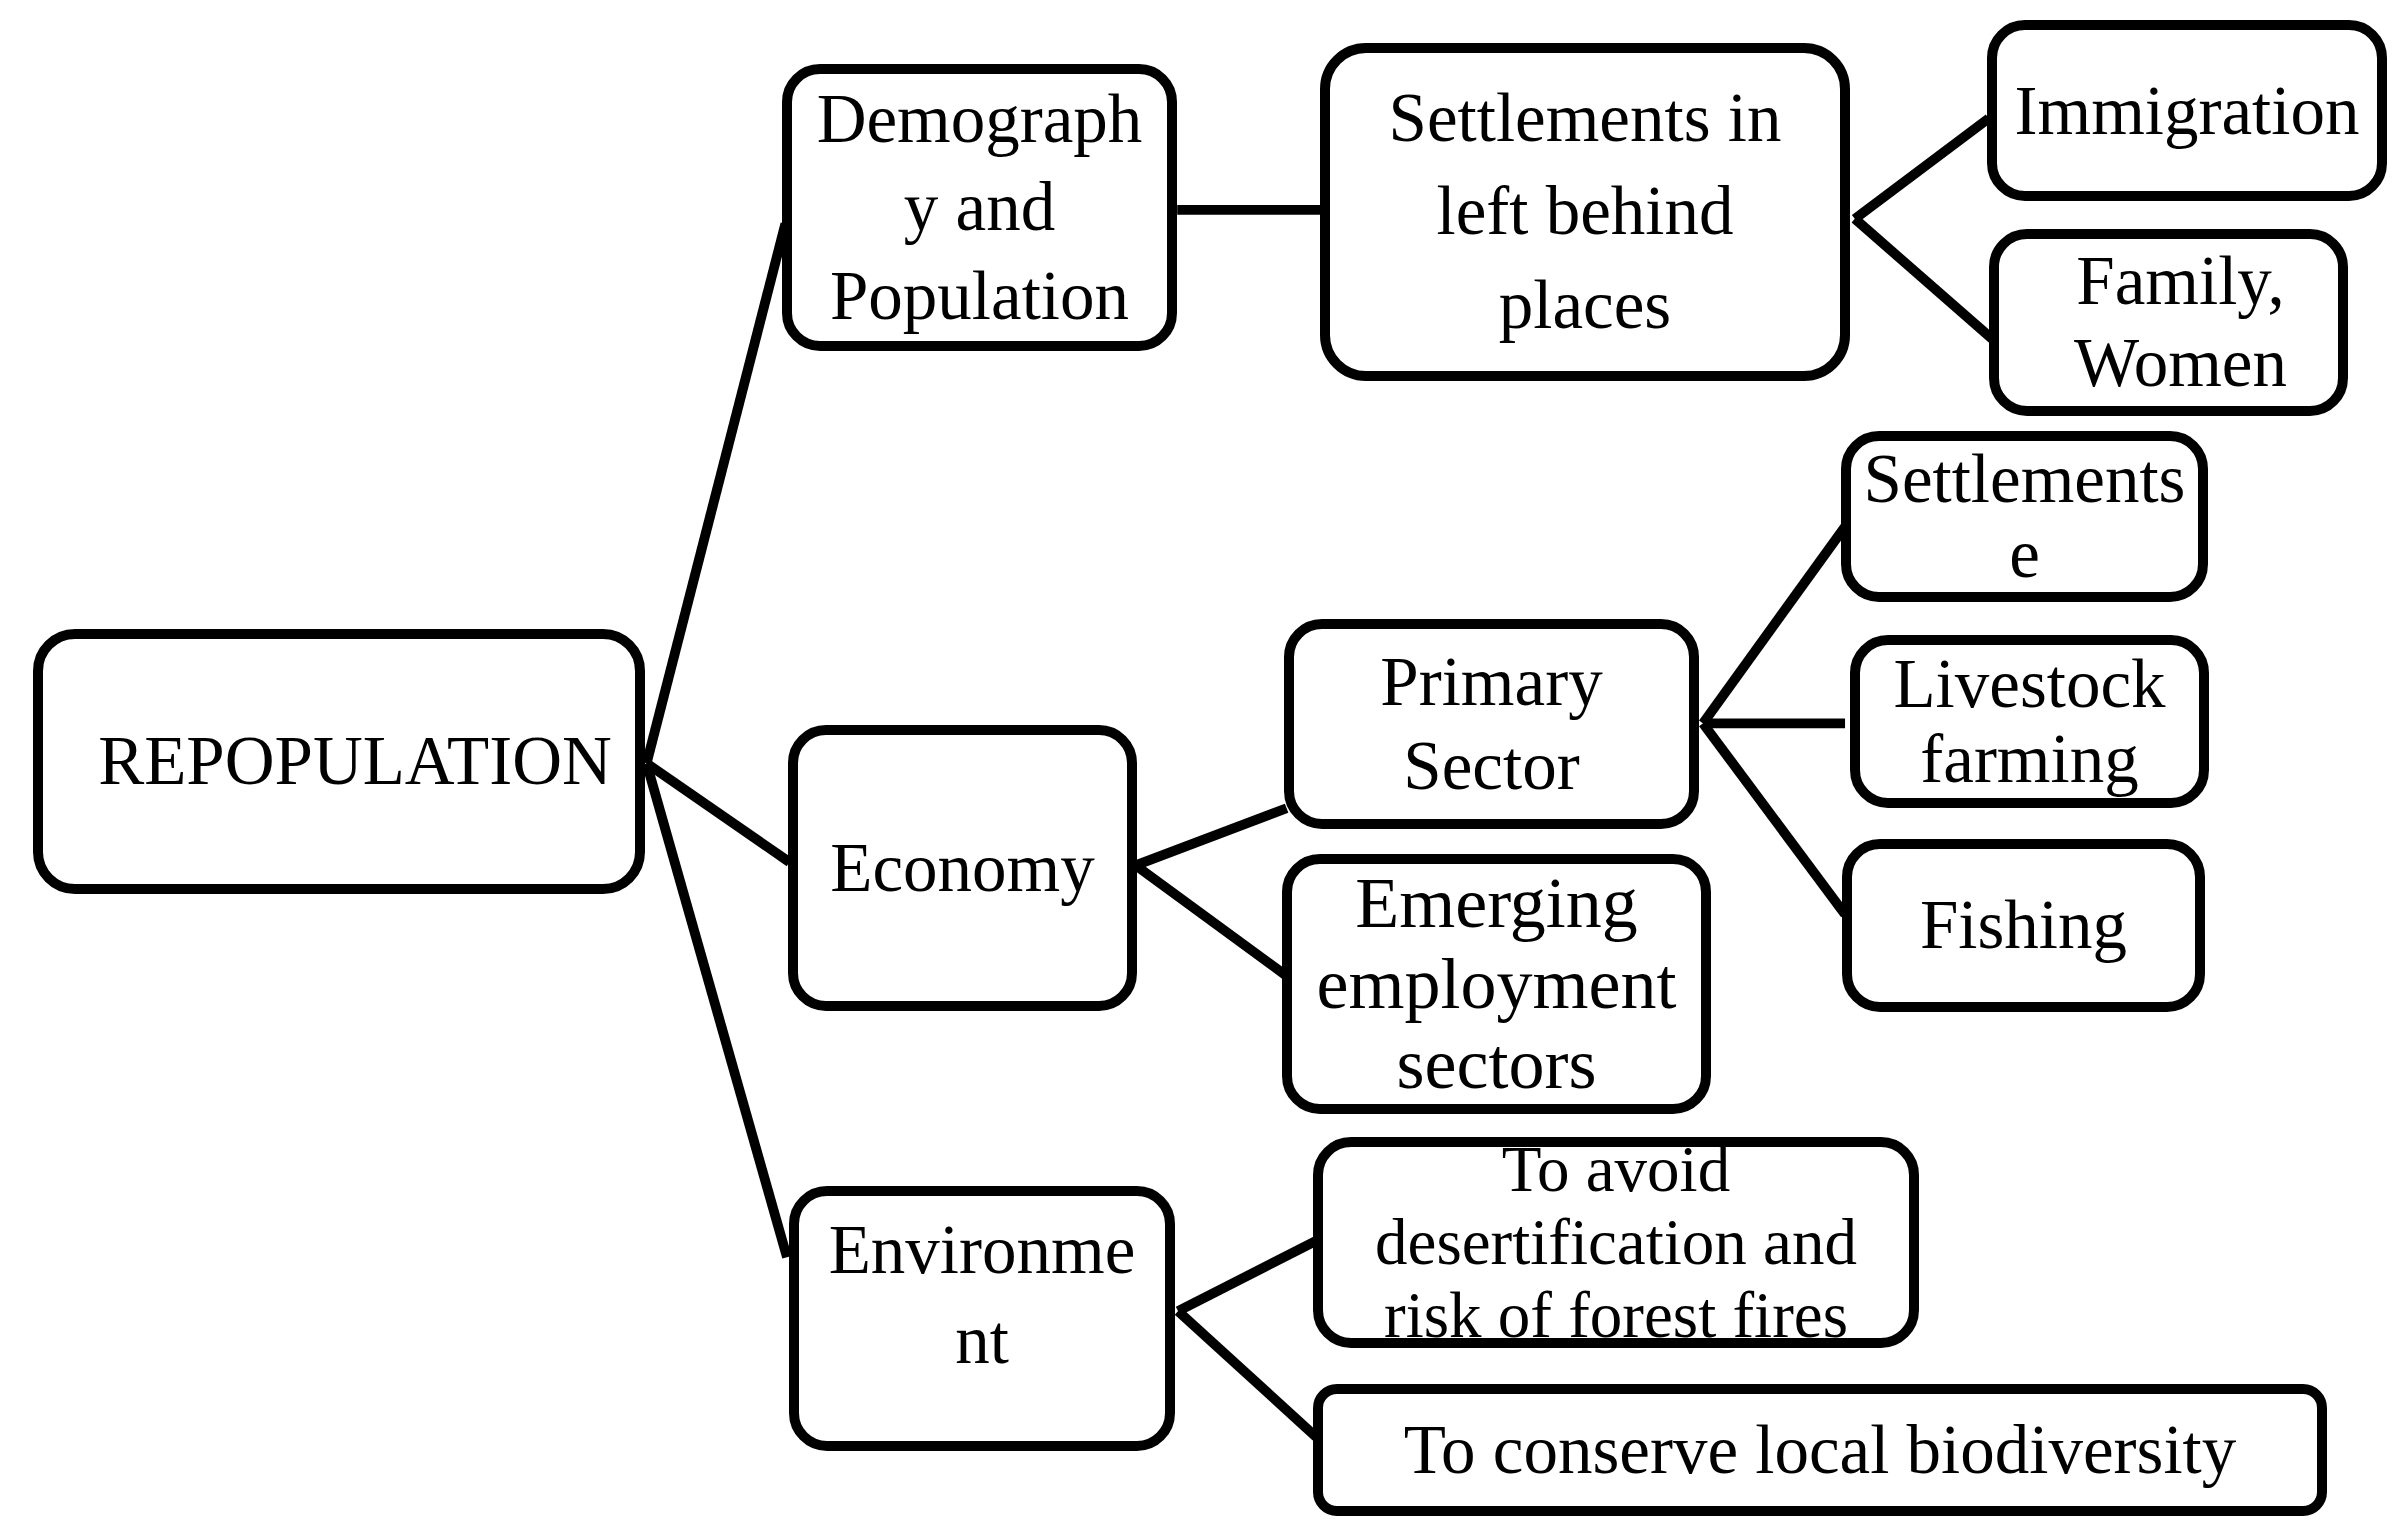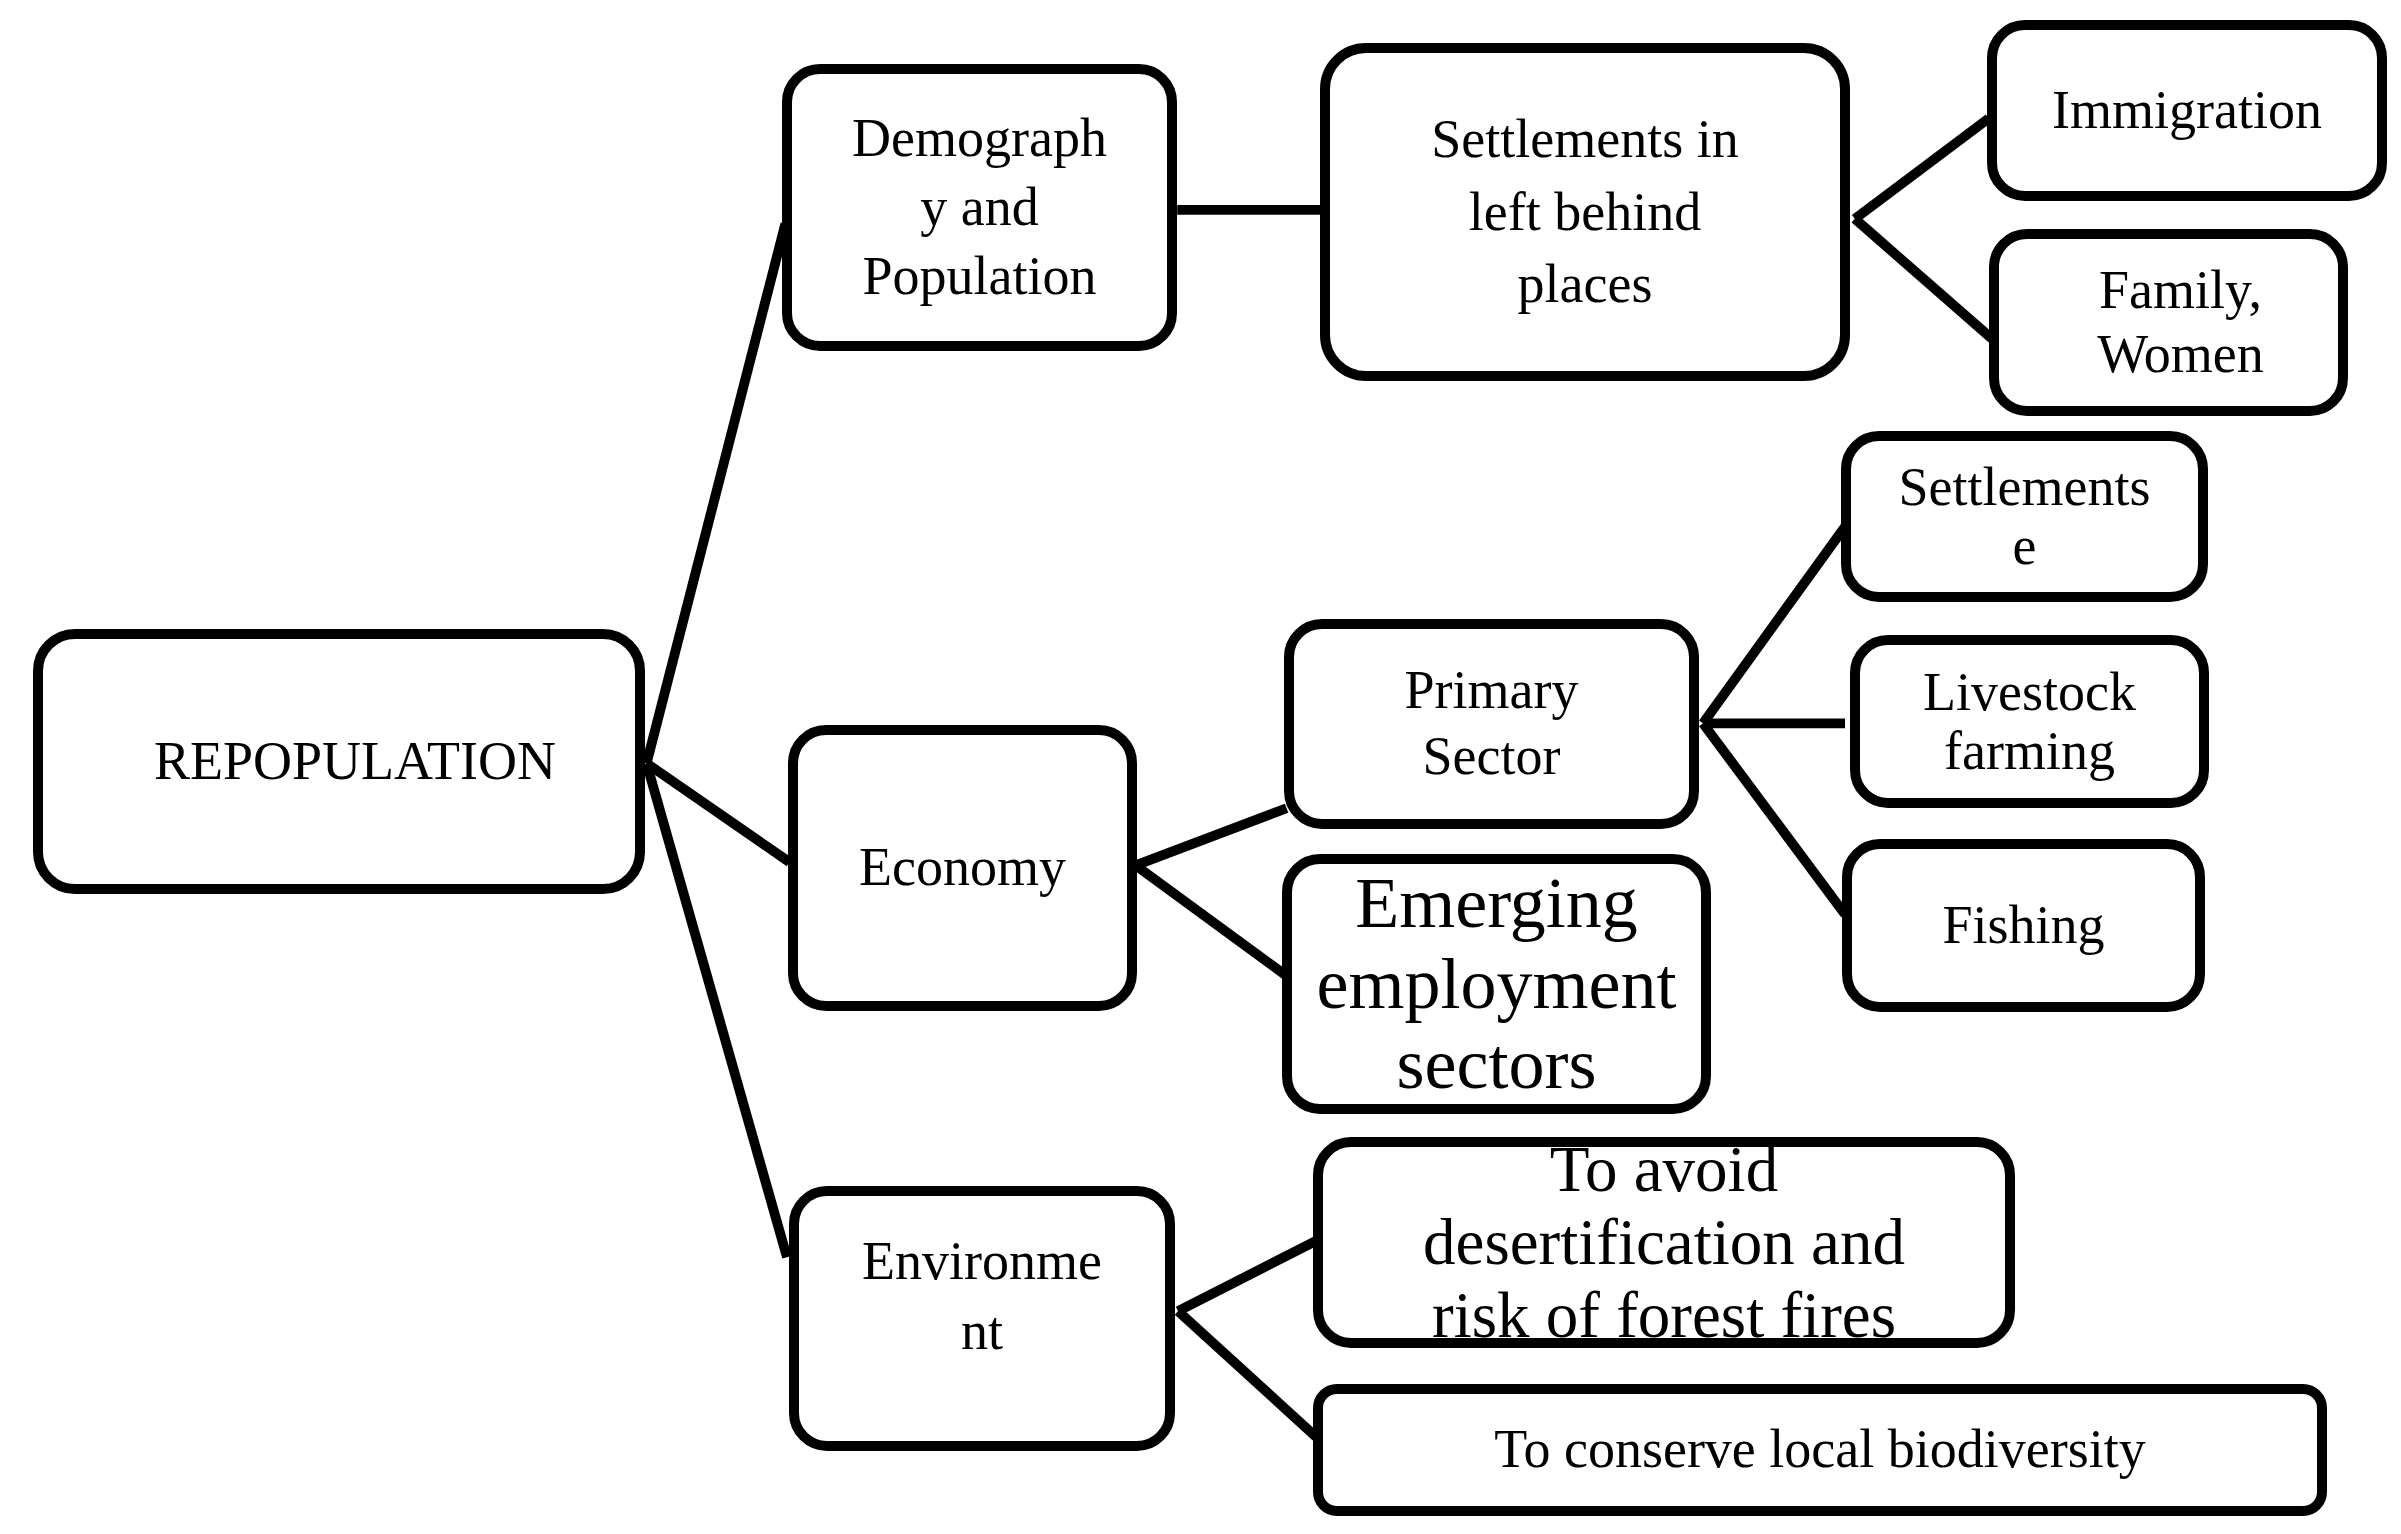--- a/index.html
+++ b/index.html
@@ -32,38 +32,38 @@
     position: absolute;
     box-sizing: border-box;
     background: #ffffff;
     border: 10.6px solid #000000;
     border-radius: 38px;
     display: flex;
     align-items: center;
     justify-content: center;
     text-align: center;
     white-space: pre-line;
-    font-size: 54px;
+    font-size: 69px;
     line-height: 1.25;
     overflow: visible;
   }
   
   .n-root        { left:   33px; top:  629px; width:  612px; height: 265px; border-radius: 42px; padding-left: 32px; }
   .n-demography  { left:  782px; top:   64px; width:  395px; height: 287px; line-height: 1.28; }
   .n-settlements { left: 1320px; top:   43px; width:  530px; height: 338px; border-radius: 46px; line-height: 1.35; }
   .n-immigration { left: 1987px; top:   20.4px; width:  400px; height: 181px; }
   .n-family      { left: 1989px; top:  229px; width:  359px; height: 187px; line-height: 1.18; padding-left: 24px; }
   .n-economy     { left:  788px; top:  725px; width:  349px; height: 286px; }
   .n-primary     { left: 1284px; top:  619px; width:  415px; height: 210px; line-height: 1.22; }
   .n-emerging    { left: 1282px; top: 854px; width:  429px; height: 260px; font-size: 72px; line-height: 1.12; }
   .n-agriculture { left: 1841px; top:  431px; width:  367px; height: 171px; line-height: 1.08; }
   .n-livestock   { left: 1842px; top:  635px; width:  359px; height: 173px; line-height: 1.08; margin-left: 8px; }
   .n-fishing     { left: 1842px; top: 839px; width:  363px; height: 173px; }
   .n-environment { left:  789px; top: 1186px; width:  386px; height: 265px; line-height: 1.3; padding-bottom: 45px; }
-  .n-avoid       { left: 1313px; top: 1137px; width:  702px; height: 211px; font-size: 65px; line-height: 1.12; }
+  .n-avoid       { left: 1313px; top: 1137px; width:  606px; height: 211px; font-size: 65px; line-height: 1.12; }
   .n-conserve    { left: 1313px; top: 1384px; width: 1014px; height: 132px; border-radius: 24px; }
 </style>
 </head>
 <body>
 
 <div class="canvas">
 
   <svg class="edges" viewBox="0 0 2941 1879" xmlns="http://www.w3.org/2000/svg">
     <line x1="792" y1="935" x2="962" y2="274"></line>
     <line x1="792" y1="935" x2="967" y2="1056"></line>

